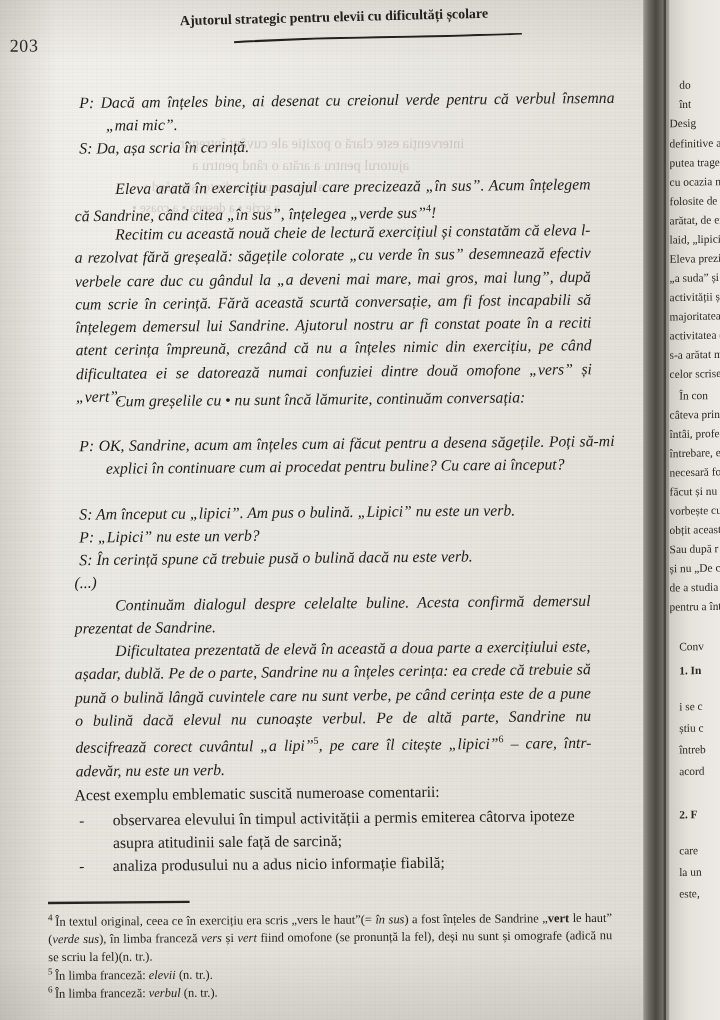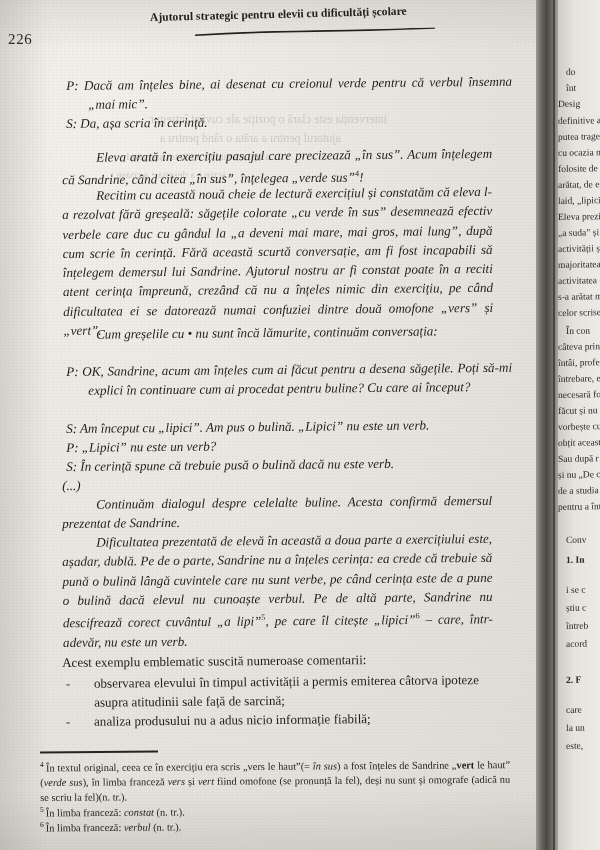--- a/index.html
+++ b/index.html
@@ -145,21 +145,21 @@
 
   <div id="ghosts">
       <div class="ghost" style="left: 150px; top: 112px; font-size: 12px;">intervenția este clară o poziție ale cuvânt întregur</div>
       <div class="ghost" style="left: 160px; top: 131px; font-size: 12px;">ajutorul pentru a arăta o rând pentru a</div>
       <div class="ghost" style="left: 120px; top: 150px; font-size: 11px;">a lipi •        a suda •        a dis tot ștergând •</div>
       <div class="ghost" style="left: 110px; top: 168px; font-size: 11px;">a scrie •        a desena •        a coase •</div>
     </div>
 
   <div class="vig"></div>
 
-  <div id="folio">226</div>
+  <div id="folio">203</div>
 
   <div id="runhead">
     <span class="rh-txt">Ajutorul strategic pentru elevii cu dificultăți școlare</span>
     <svg class="rh-rule" viewBox="0 0 240 5" preserveAspectRatio="none">
       <path d="M0,3.4 Q60,0.4 120,1.3 T240,0.6" stroke="#23211d" stroke-width="2.1" fill="none" stroke-linecap="round"></path>
     </svg>
   </div>
 
   <div id="body">
 
@@ -199,21 +199,21 @@
           <span class="dash">-</span>
           <span class="txt">analiza produsului nu a adus nicio informație fiabilă;</span>
         </div>
       </div>
 
   </div>
 
   <div id="fnrule"></div>
   <div id="footnotes">
       <div class="fn skew3" style="left: 40px; top: 758px; width: 470px;"><span class="mk">4 </span><span>În textul original, ceea ce în exercițiu era scris „vers le haut”(= </span><i>în sus</i><span>) a fost înțeles de Sandrine „</span><b>vert</b><span> le haut” (</span><i>verde sus</i><span>), în limba franceză </span><i>vers</i><span> și </span><i>vert</i><span> fiind omofone (se pronunță la fel), deși nu sunt și omografe (adică nu se scriu la fel)(n. tr.).</span></div>
-      <div class="fn skew3" style="left: 40px; top: 803px; width: 470px;"><span class="mk">5 </span><span>În limba franceză: </span><i>constat</i><span> (n. tr.).</span></div>
+      <div class="fn skew3" style="left: 40px; top: 803px; width: 470px;"><span class="mk">5 </span><span>În limba franceză: </span><i>elevii</i><span> (n. tr.).</span></div>
       <div class="fn skew3" style="left: 40px; top: 818px; width: 470px;"><span class="mk">6 </span><span>În limba franceză: </span><i>verbul</i><span> (n. tr.).</span></div>
     </div>
 
   <div class="gutter"></div>
   <div class="gutter-line"></div>
   <div class="facing" id="facing">
       <div class="fr ind" style="top: 68px;">do</div>
       <div class="fr ind" style="top: 84px;">înt</div>
       <div class="fr" style="top: 100px;">Desig</div>
       <div class="fr" style="top: 117px;">definitive as</div>

